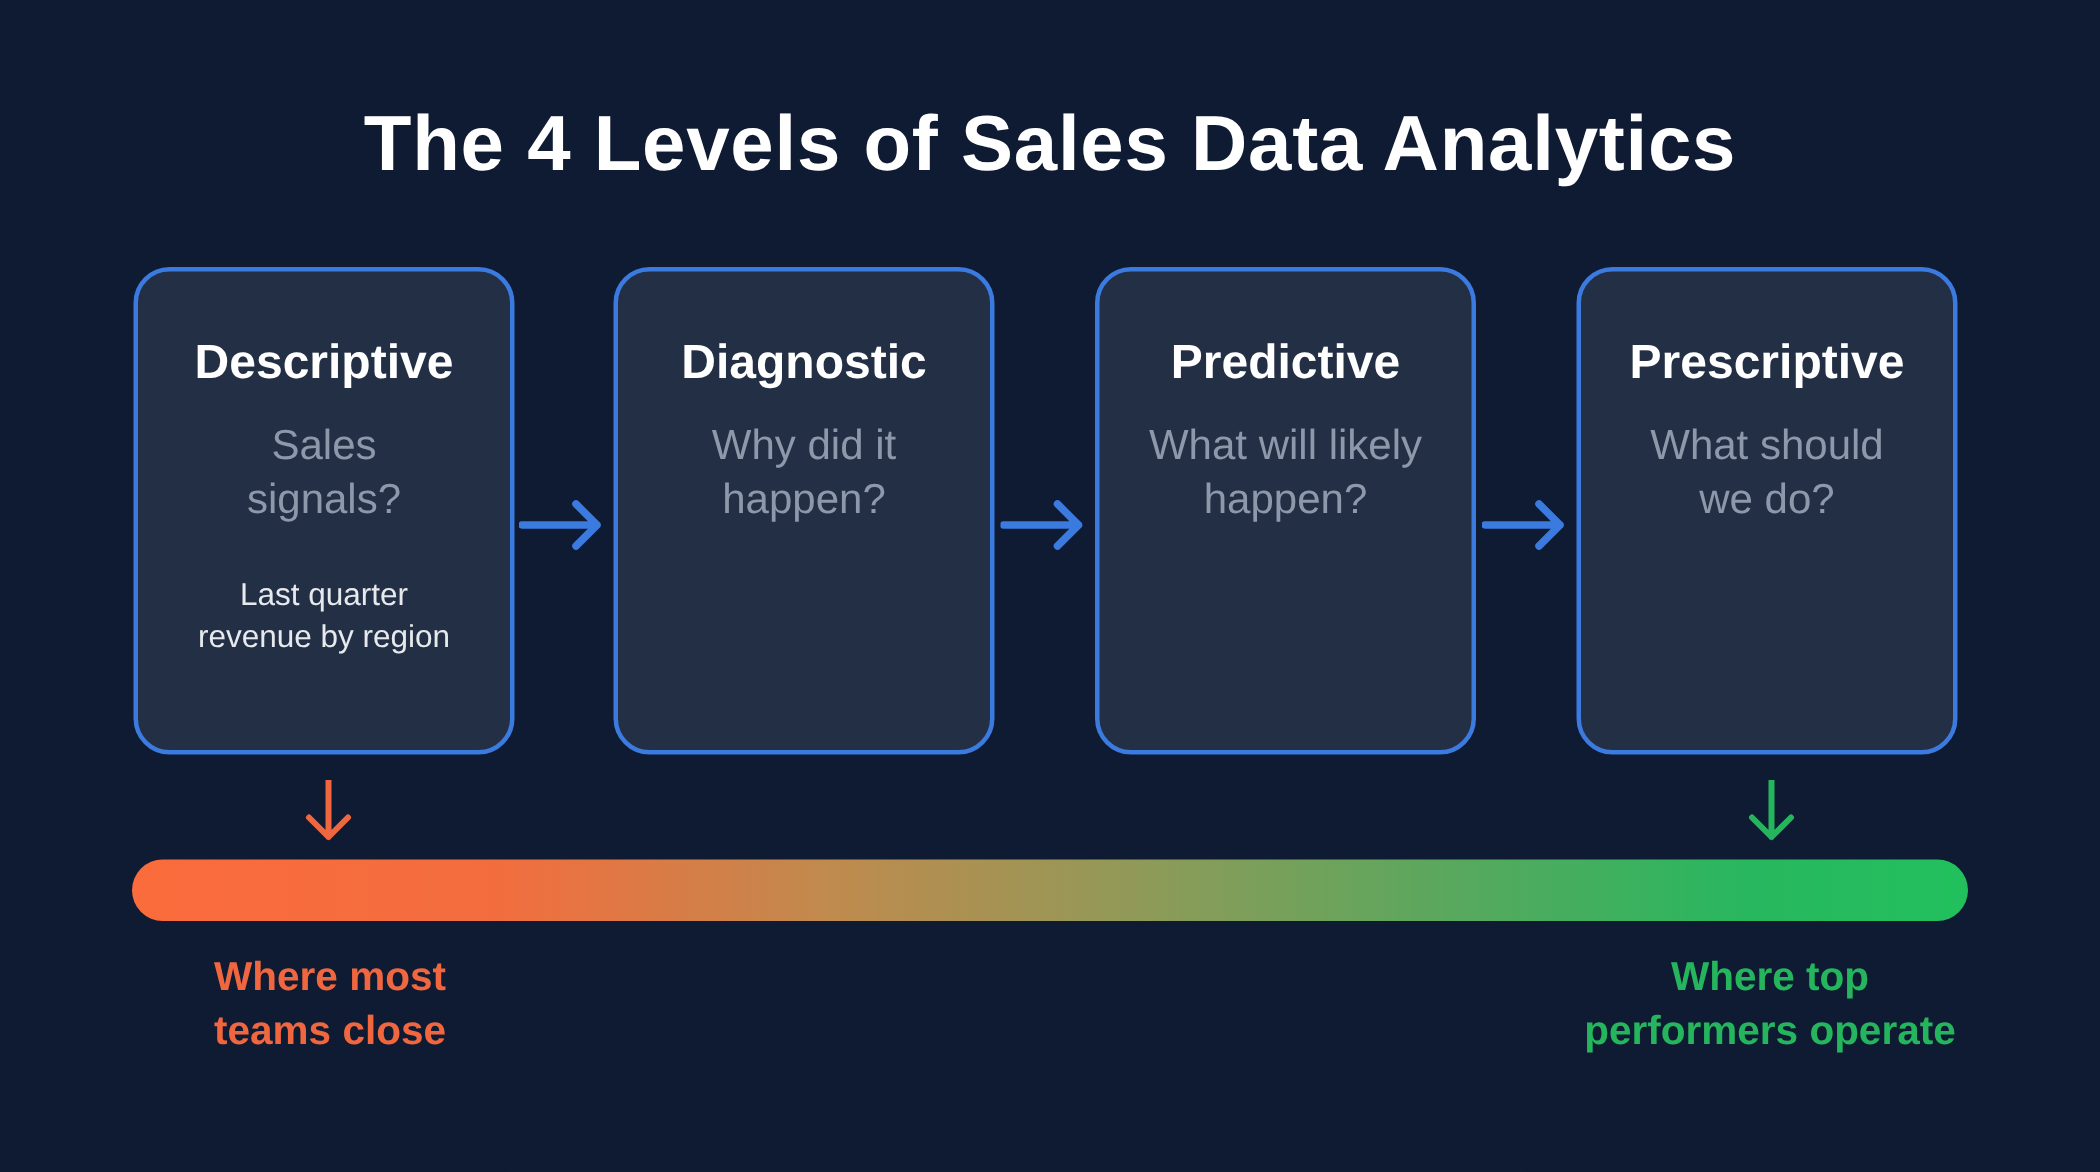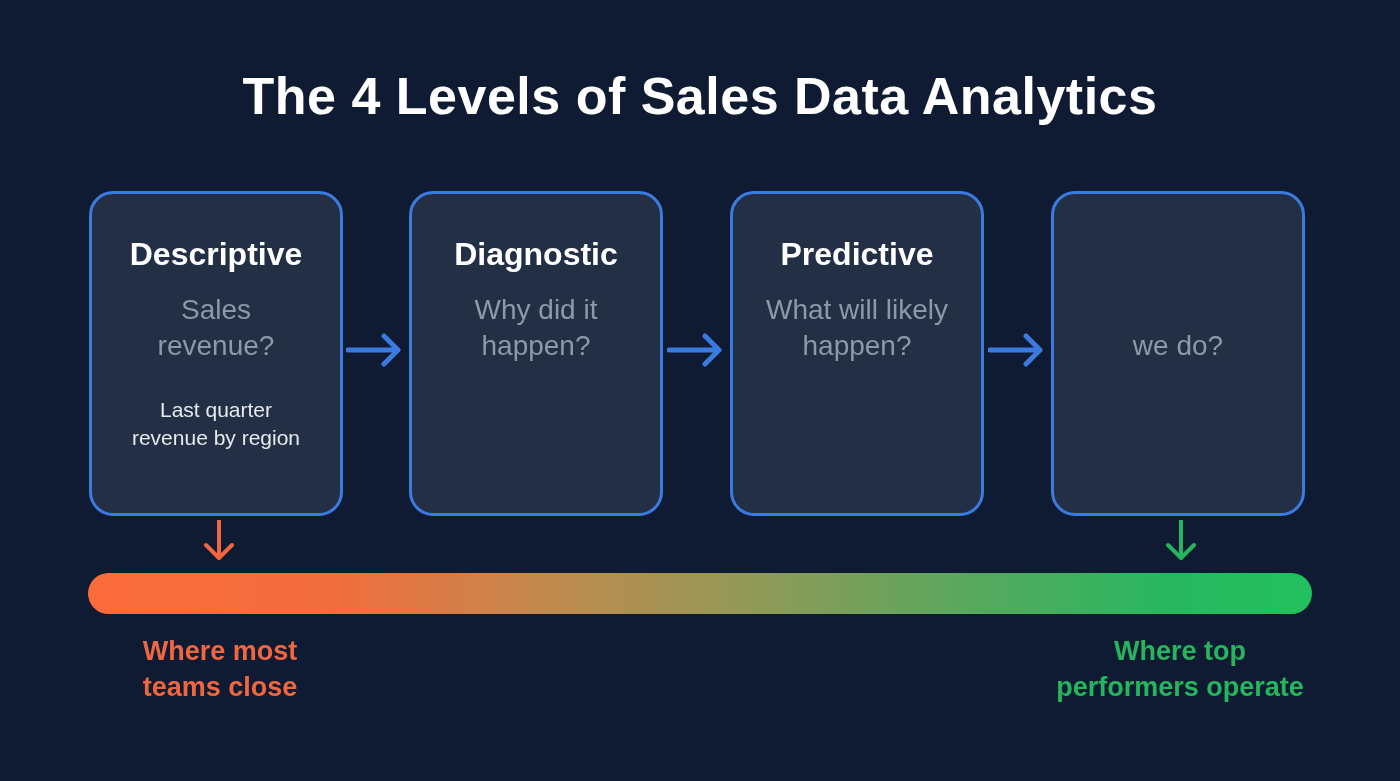--- a/index.html
+++ b/index.html
@@ -1,48 +1,49 @@
 <!DOCTYPE html>
 <html><head>
 <meta charset="utf-8">
 <style>
   html,body{margin:0;padding:0;}
   body{width:1400px;height:781px;background:#0f1b33;position:relative;overflow:hidden;font-family:"Liberation Sans",sans-serif;}
   .title{position:absolute;left:0;top:66px;width:1400px;text-align:center;color:#fff;font-weight:700;font-size:52px;letter-spacing:0.5px;}
-  .card{position:absolute;top:191px;width:254px;height:325px;border:3px solid #3b7be0;border-radius:24px;background:#232f44;box-sizing:border-box;text-align:center;}
+  .card{position:absolute;top:178px;width:254px;height:325px;border:3px solid #3b7be0;border-radius:24px;background:#232f44;box-sizing:border-box;text-align:center;}
   .card .name{position:absolute;left:0;right:0;top:42px;color:#fff;font-weight:700;font-size:32px;}
   .card .q{position:absolute;left:10px;right:10px;top:98px;color:#8d98aa;font-size:28px;line-height:36px;}
   .card .ex{position:absolute;left:8px;right:8px;top:202px;color:#e6e9ee;font-size:21px;line-height:28px;}
   .arrow{position:absolute;top:332px;}
   .down{position:absolute;top:520px;}
   .bar{position:absolute;left:88px;top:573px;width:1224px;height:41px;border-radius:21px;background:linear-gradient(90deg,#fb6b3c 0%,#f26d3e 20%,#c08a4e 38%,#8f9a58 55%,#58a85e 72%,#28b75f 88%,#22c05d 100%);}
   .lbl{position:absolute;font-weight:700;font-size:27px;line-height:36px;text-align:center;}
   .lbl.left{left:100px;width:240px;top:633px;color:#f0673f;}
   .lbl.right{left:1020px;width:320px;top:633px;color:#25b65d;}
 </style>
 </head>
 <body>
 
 <div class="title">The 4 Levels of Sales Data Analytics</div>
 
 <div class="card" style="left:89px">
   <div class="name">Descriptive</div>
-  <div class="q"><span>Sales</span><br><span>revenue?</span></div>
+  <div class="q"><span>Sales</span><br><span>signals?</span></div>
   <div class="ex"><span>Last quarter</span><br><span>revenue by region</span><br><span></span></div>
 </div>
 <div class="card" style="left:409px">
   <div class="name">Diagnostic</div>
   <div class="q"><span>Why did it</span><br><span>happen?</span></div>
 </div>
 <div class="card" style="left:730px">
   <div class="name">Predictive</div>
   <div class="q"><span>What will likely</span><br><span>happen?</span></div>
 </div>
 <div class="card" style="left:1051px">
-  <div class="q"><br><span>we do?</span></div>
+  <div class="name">Prescriptive</div>
+  <div class="q"><span>What should</span><br><span>we do?</span></div>
 </div>
 
 <svg class="arrow" style="left:346px" width="60" height="36">
     <path d="M2 18 H52 M38 4 L52 18 L38 32" stroke="#3b7be0" stroke-width="5" fill="none" stroke-linecap="round" stroke-linejoin="round"></path>
   </svg>
 <svg class="arrow" style="left:667px" width="60" height="36">
     <path d="M2 18 H52 M38 4 L52 18 L38 32" stroke="#3b7be0" stroke-width="5" fill="none" stroke-linecap="round" stroke-linejoin="round"></path>
   </svg>
 <svg class="arrow" style="left:988px" width="60" height="36">
     <path d="M2 18 H52 M38 4 L52 18 L38 32" stroke="#3b7be0" stroke-width="5" fill="none" stroke-linecap="round" stroke-linejoin="round"></path>

